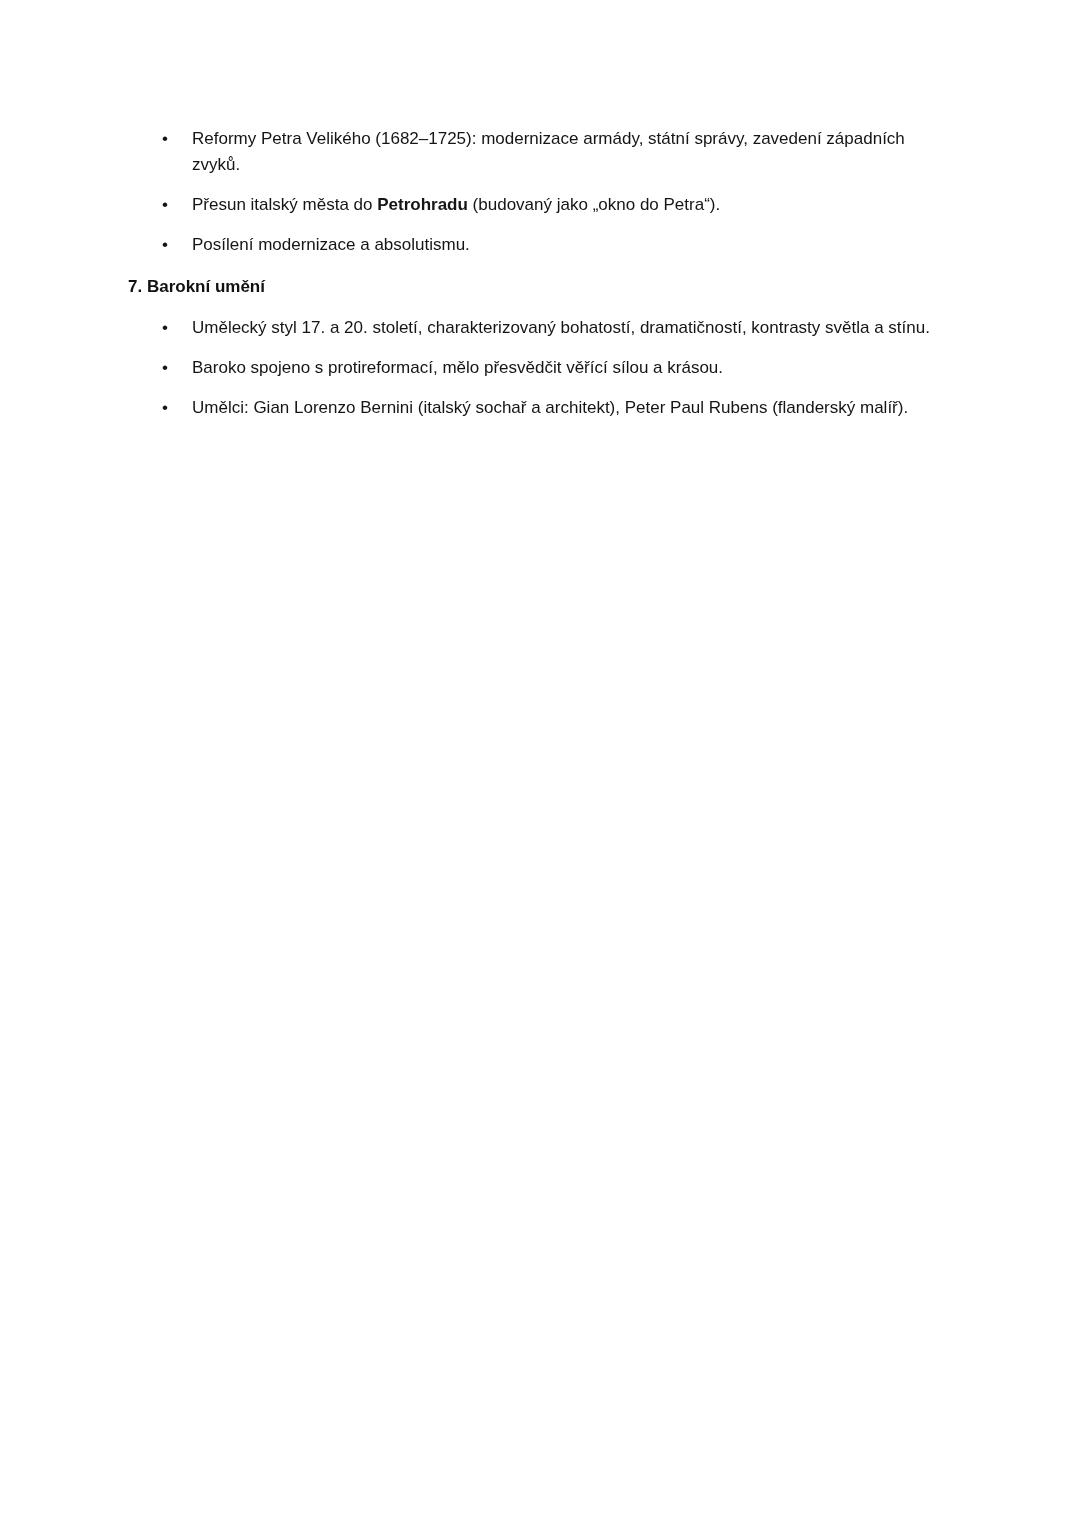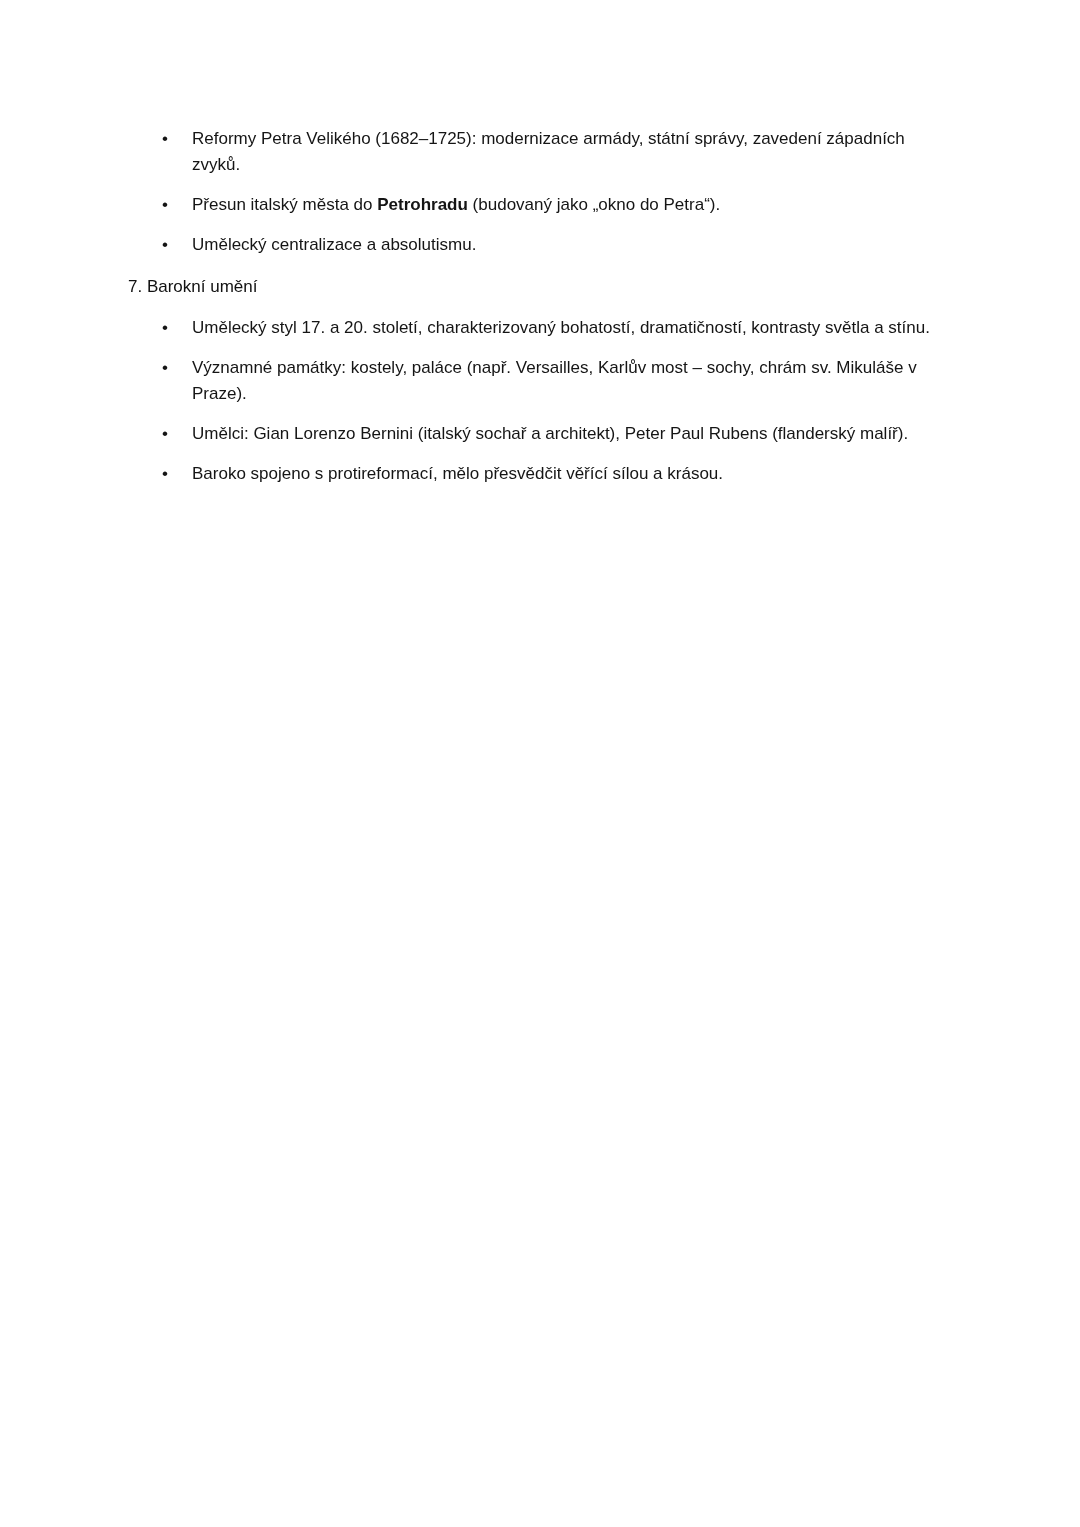--- a/index.html
+++ b/index.html
@@ -36,55 +36,52 @@
     position: absolute;
     left: 34px;
     top: 0;
     color: #151515;
     font-size: 17px;
     line-height: 26px;
   }
   .heading {
     font-size: 17px;
     line-height: 26px;
-    font-weight: normal;
+    font-weight: bold;
     color: #111111;
     margin: 16px 0 15px 0;
   }
   .bold {
     font-weight: bold;
   }
 </style>
 </head>
 <body>
 
 <div class="page">
 
   <ul class="bullet-list">
     <li>
       <span>Reformy Petra Velikého (1682–1725): modernizace armády, státní správy, zavedení západních zvyků.</span>
     </li>
     <li>
       <span>Přesun italský města do </span><span class="bold">Petrohradu</span><span> (budovaný jako „okno do Petra“).</span>
     </li>
     <li>
-      <span>Umělecký centralizace a absolutismu.</span>
+      <span>Posílení modernizace a absolutismu.</span>
     </li>
   </ul>
 
   <div class="heading">7. Barokní umění</div>
 
   <ul class="bullet-list">
     <li>
       <span>Umělecký styl 17. a 20. století, charakterizovaný bohatostí, dramatičností, kontrasty světla a stínu.</span>
     </li>
     <li>
-      <span>Významné památky: kostely, paláce (např. Versailles, Karlův most – sochy, chrám sv. Mikuláše v Praze).</span>
+      <span>Baroko spojeno s protireformací, mělo přesvědčit věřící sílou a krásou.</span>
     </li>
     <li>
       <span>Umělci: Gian Lorenzo Bernini (italský sochař a architekt), Peter Paul Rubens (flanderský malíř).</span>
-    </li>
-    <li>
-      <span>Baroko spojeno s protireformací, mělo přesvědčit věřící sílou a krásou.</span>
     </li>
   </ul>
 
 </div>
 
 </body></html>

